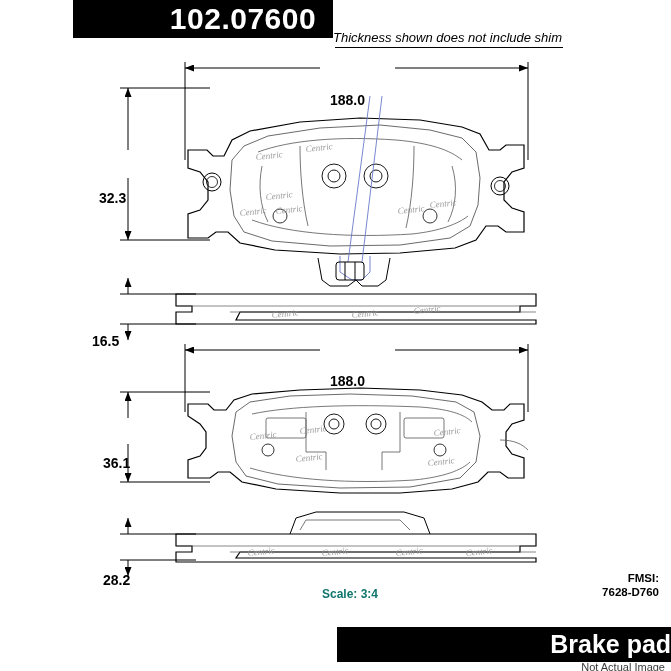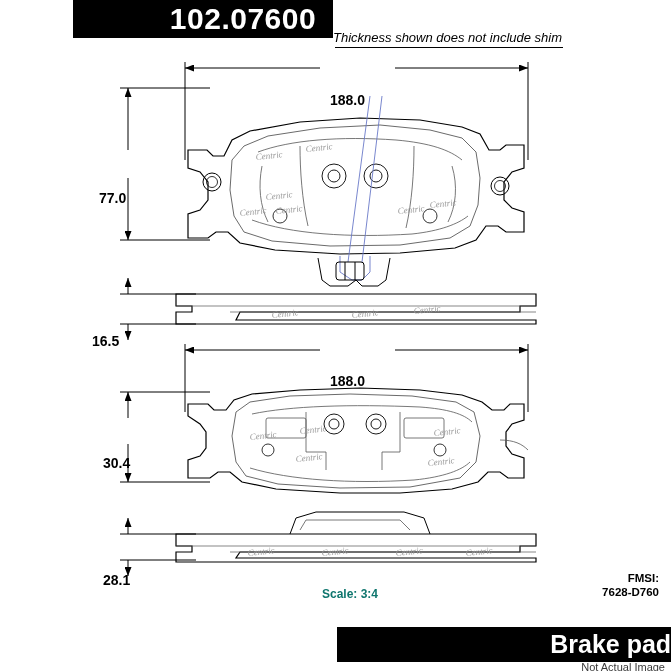--- a/index.html
+++ b/index.html
@@ -146,25 +146,25 @@
 <body>
 
 <div id="page">
 
   <div class="header-bar"></div>
   <div class="header-title">102.07600</div>
   <div class="thickness-note">Thickness shown does not include shim</div>
   <div class="thickness-rule"></div>
 
   <div class="dim" style="left:330px; top:60px;">188.0</div>
-  <div class="dim" style="left:99px; top:158px;">77.0</div>
+  <div class="dim" style="left:99px; top:158px;">32.3</div>
   <div class="dim" style="left:92px; top:301px;">16.5</div>
   <div class="dim" style="left:330px; top:341px;">188.0</div>
-  <div class="dim" style="left:103px; top:423px;">30.4</div>
-  <div class="dim" style="left:103px; top:540px;">28.1</div>
+  <div class="dim" style="left:103px; top:423px;">36.1</div>
+  <div class="dim" style="left:103px; top:540px;">28.2</div>
 
   <div class="footer-line" style="left:235px; top:587px; width:230px;">Scale: 3:4</div>
   <div class="fmsi-label" style="top:572px;">FMSI:</div>
   <div class="fmsi-label" style="top:586px;">7628-D760</div>
   <div class="brand-bar"></div>
   <div class="brand-text">Brake pads</div>
   <div class="not-actual">Not Actual Image</div>
 
   <svg class="art" viewBox="0 0 671 671">
     <defs>

